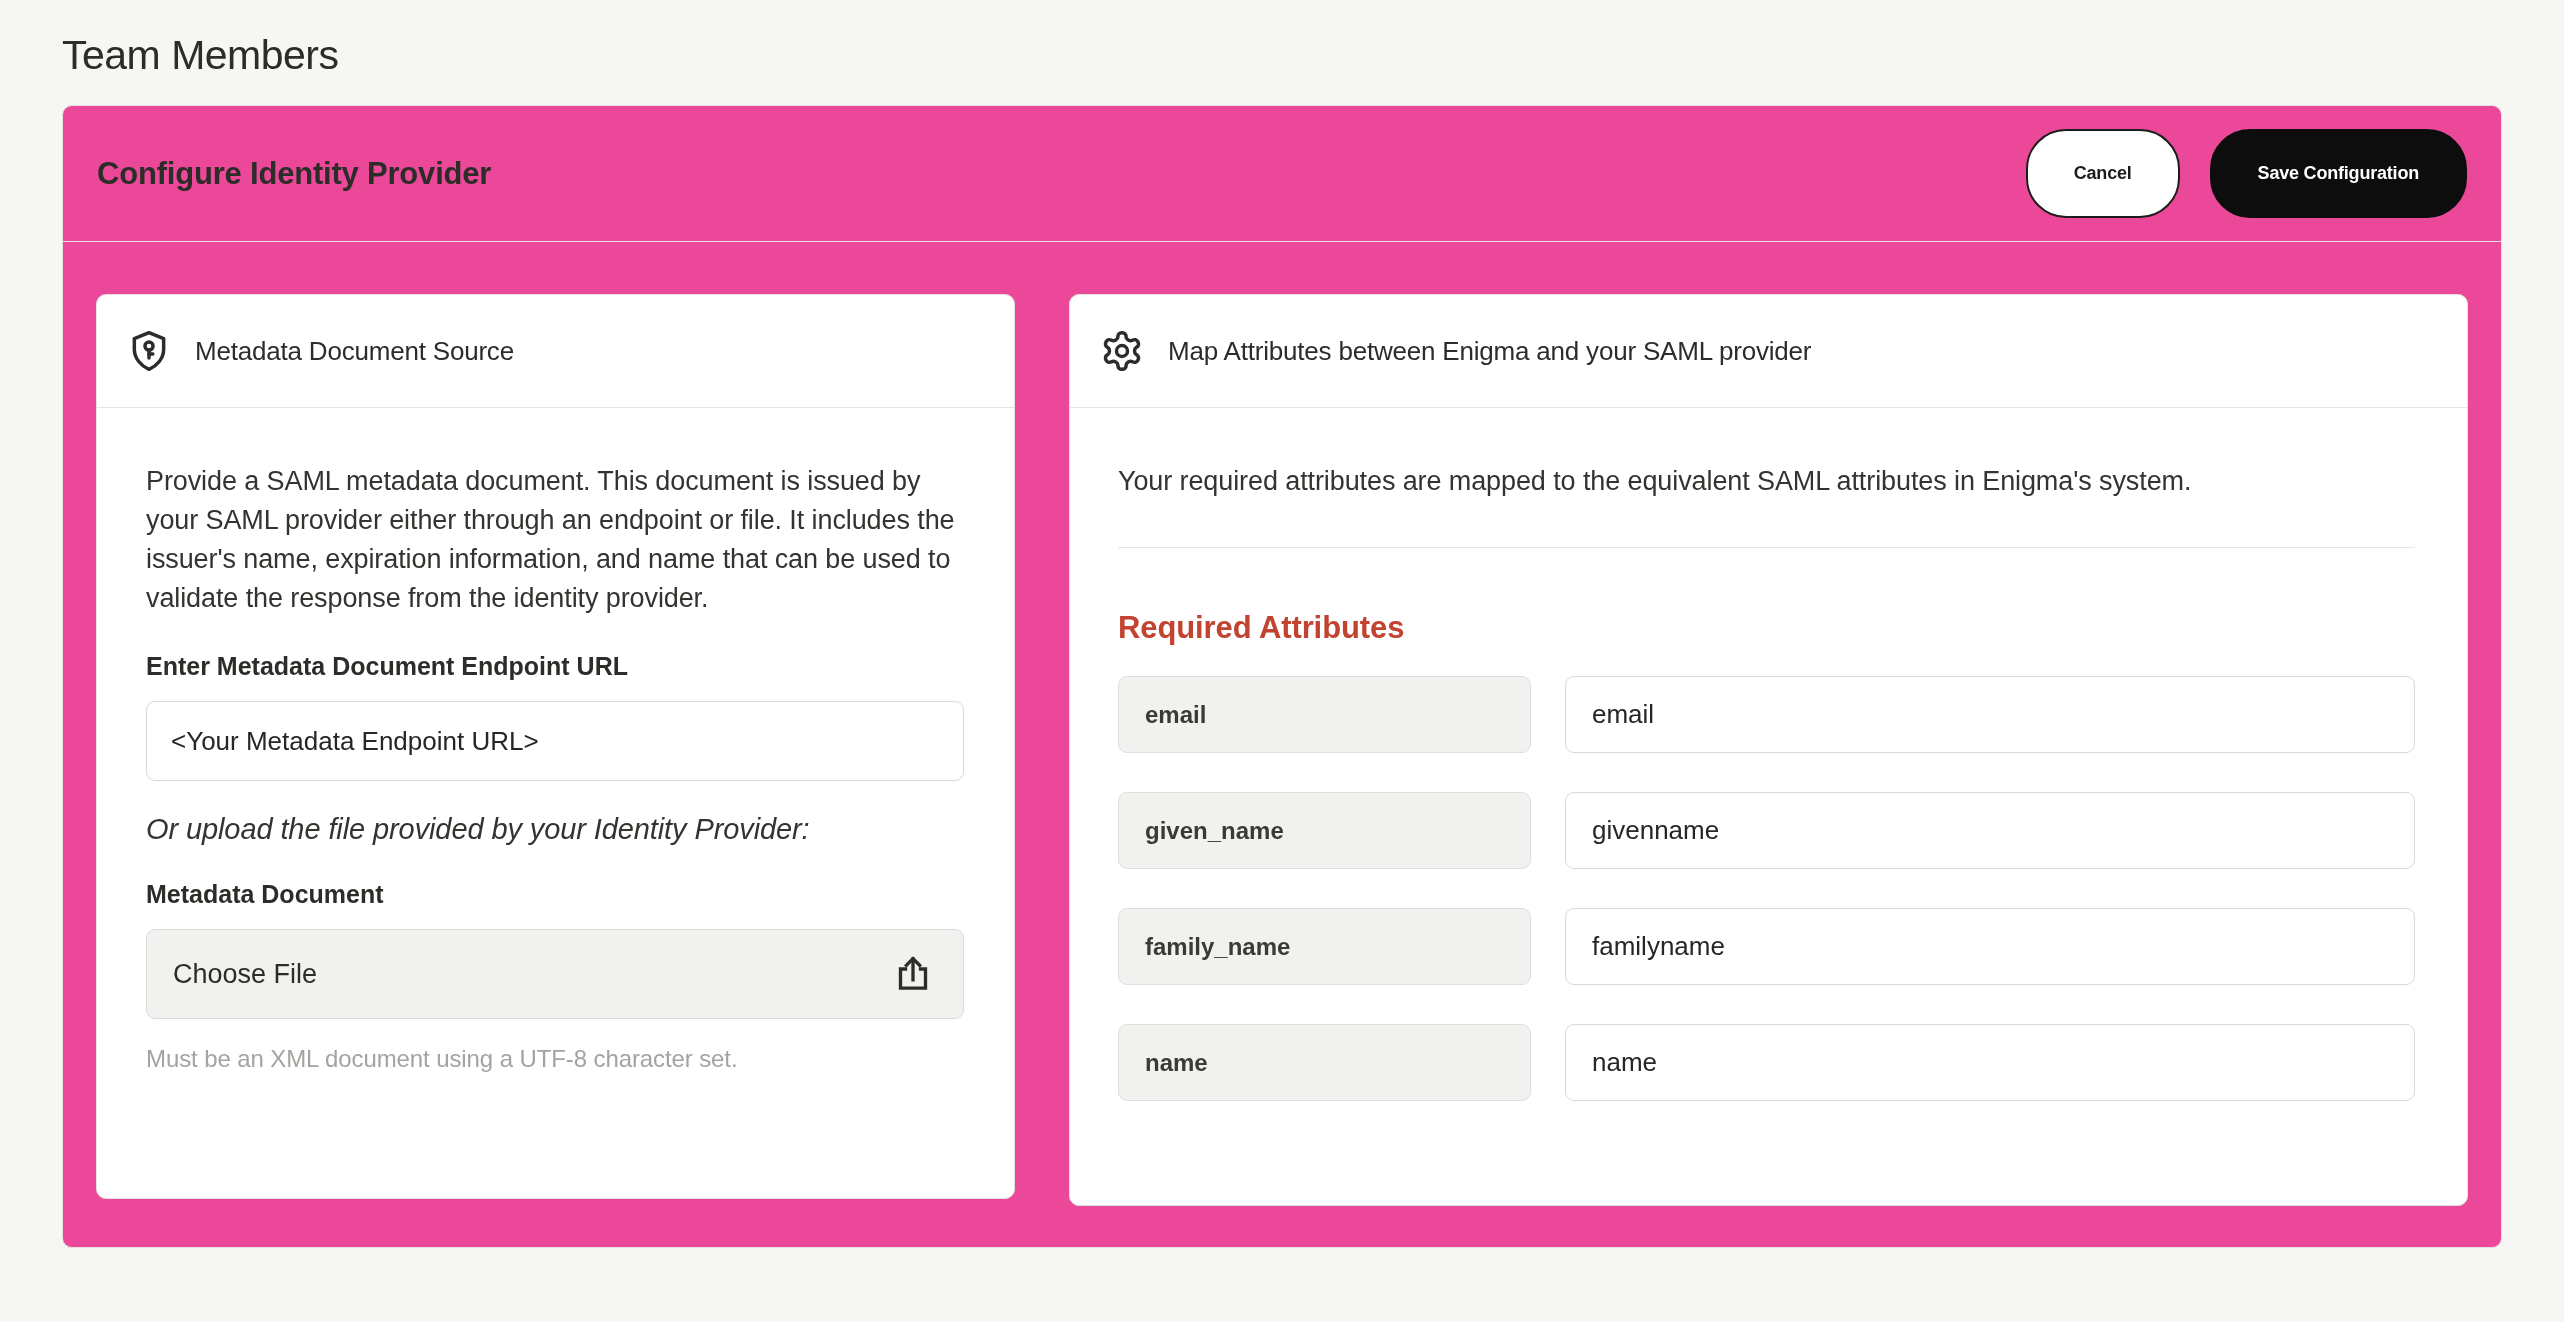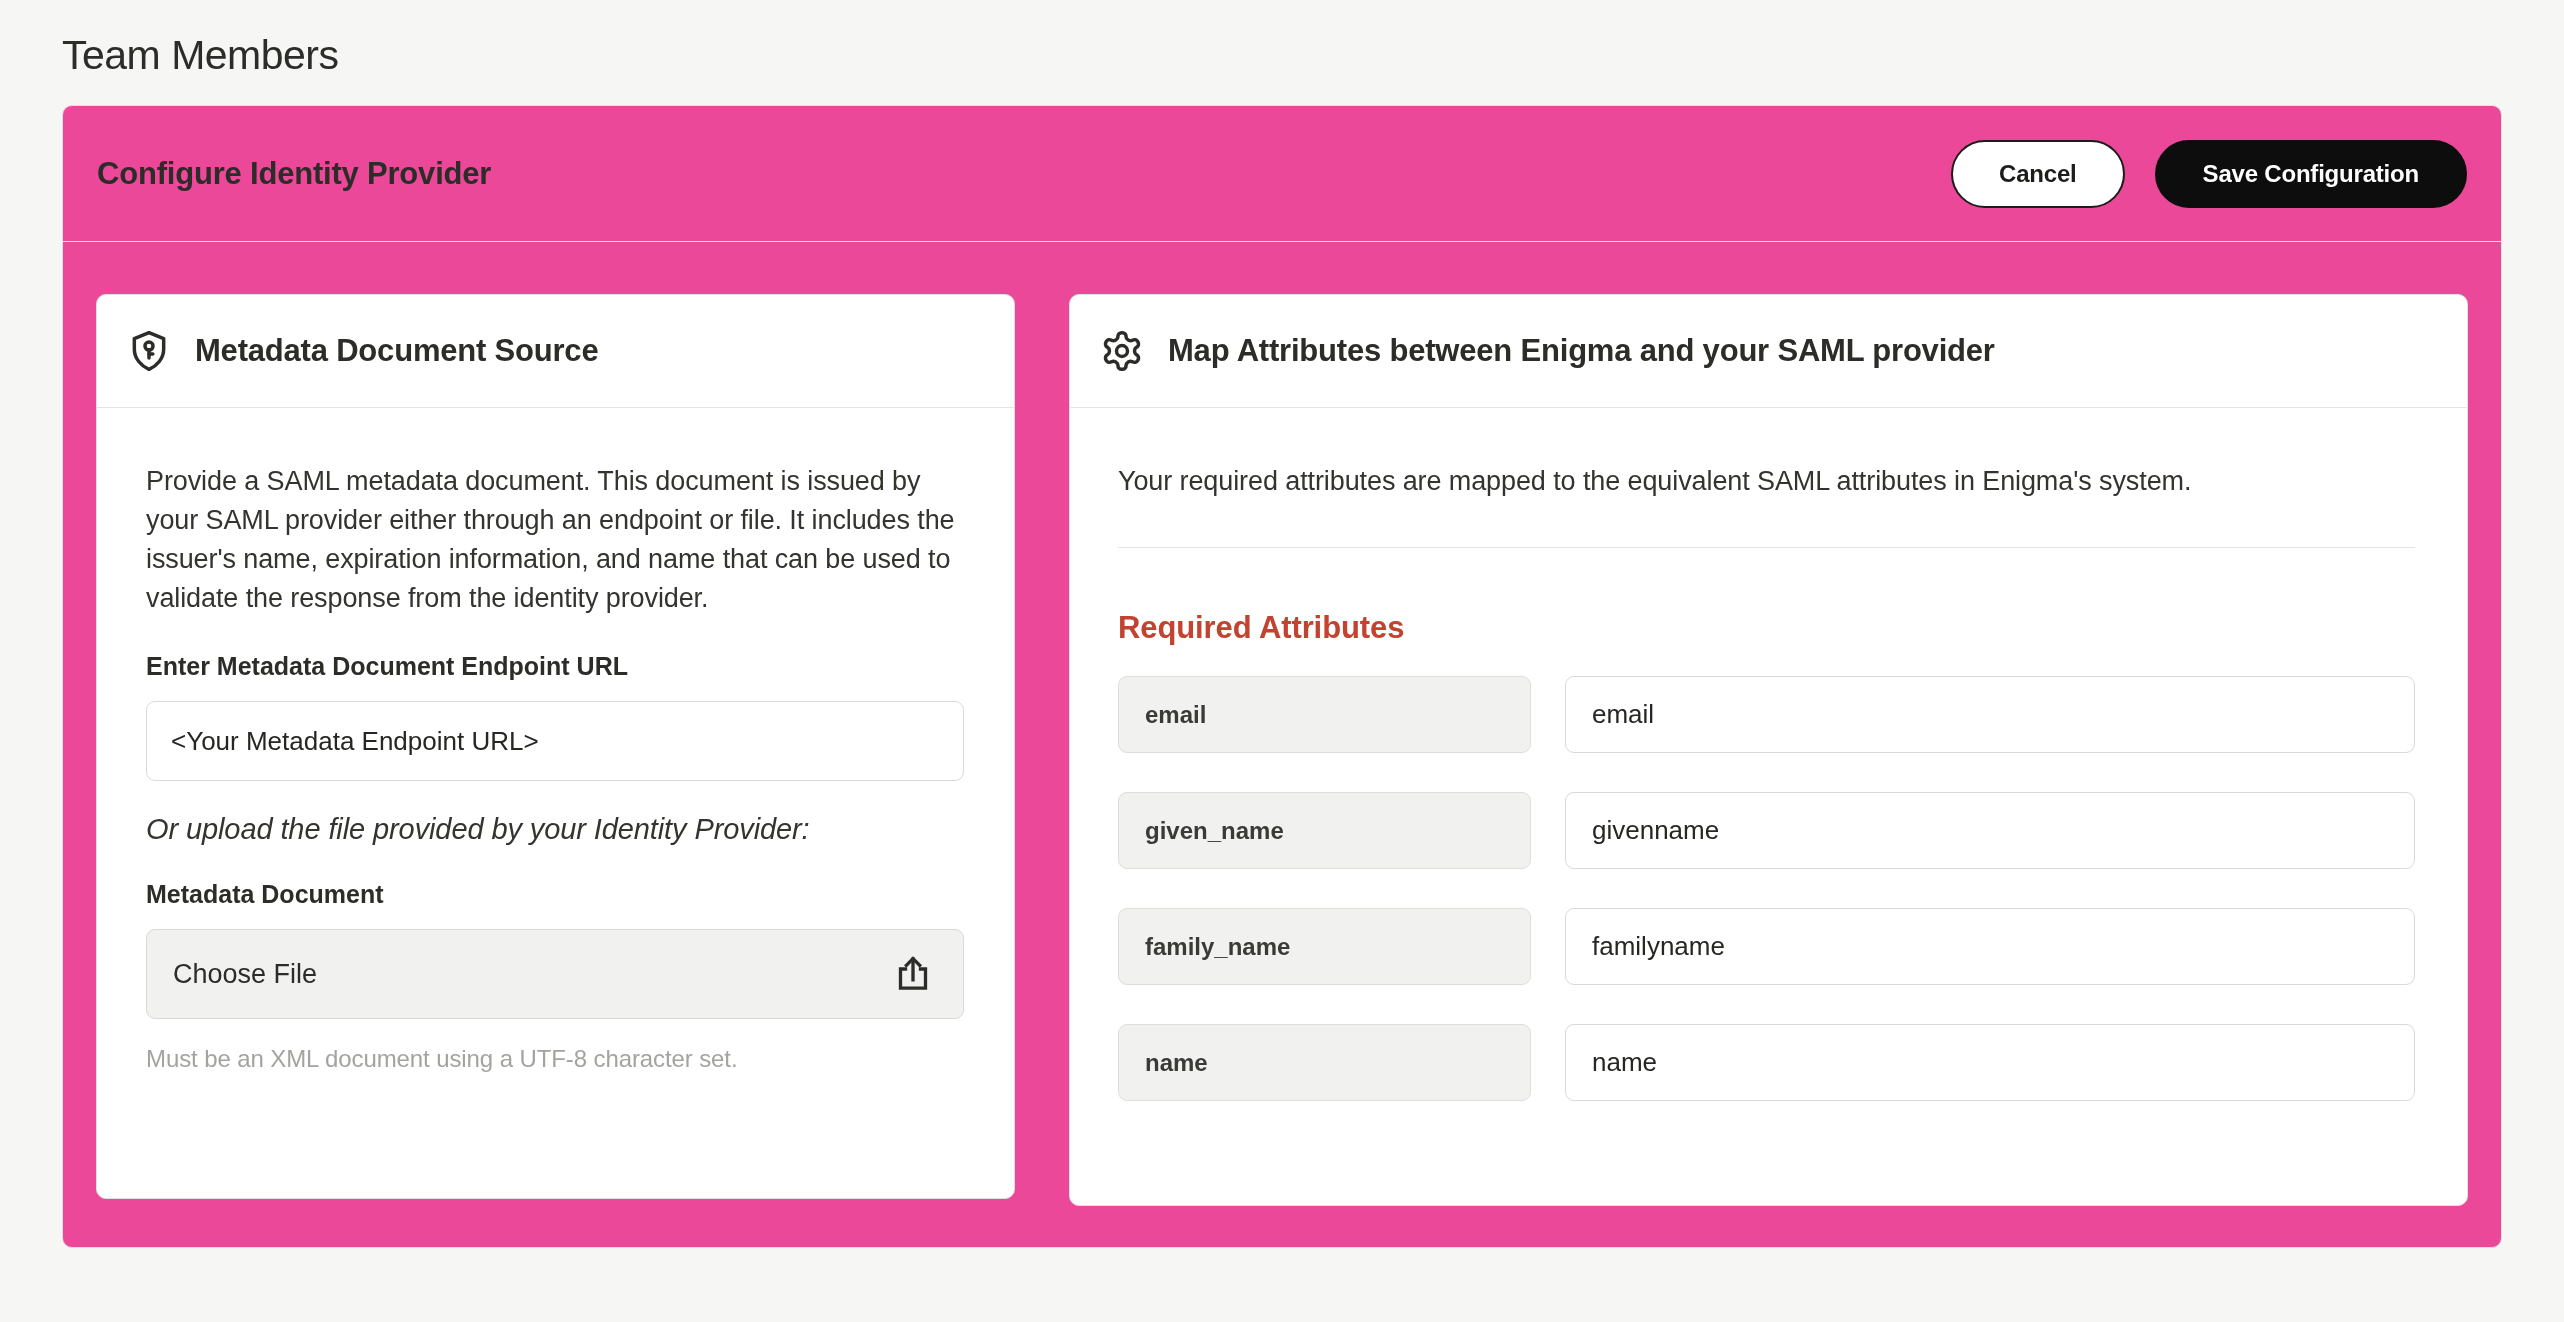--- a/index.html
+++ b/index.html
@@ -28,23 +28,23 @@
     display:flex;
     align-items:center;
     justify-content:space-between;
     height:136px;
     padding:0 34px;
     border-bottom:1px solid #e4e4e1;
   }
   .card-title { font-size:31px; font-weight:700; letter-spacing:-0.2px; }
   .header-actions { display:flex; align-items:center; gap:30px; }
   .btn {
-    height:68px;
+    height:89px;
     border-radius:40px;
-    font-size:24px;
+    font-size:18px;
     font-weight:700;
     font-family:inherit;
     letter-spacing:-0.2px;
     cursor:pointer;
     padding:0 46px;
     display:flex;
     align-items:center;
     justify-content:center;
   }
   .btn-cancel { background:#ffffff; color:#1c1c1a; border:2px solid #1c1c1a; }
@@ -66,21 +66,21 @@
   .panel-right { flex:1; height:912px; }
   .panel-header {
     display:flex;
     align-items:center;
     gap:24px;
     height:113px;
     padding:0 30px;
     border-bottom:1px solid #e4e4e1;
   }
   .panel-header .icon { width:44px; height:44px; flex:0 0 auto; color:#2c2c29; }
-  .panel-title { font-size:31px; font-weight:700; letter-spacing:-0.2px; }
+  .panel-title { font-size:26px; font-weight:400; letter-spacing:-0.2px; }
 
   .panel-body-left  { padding:54px 50px 0 49px; }
   .panel-body-right { padding:54px 52px 0 48px; }
 
   .desc {
     font-size:27px;
     line-height:39px;
     color:#33332f;
     letter-spacing:-0.1px;
   }

